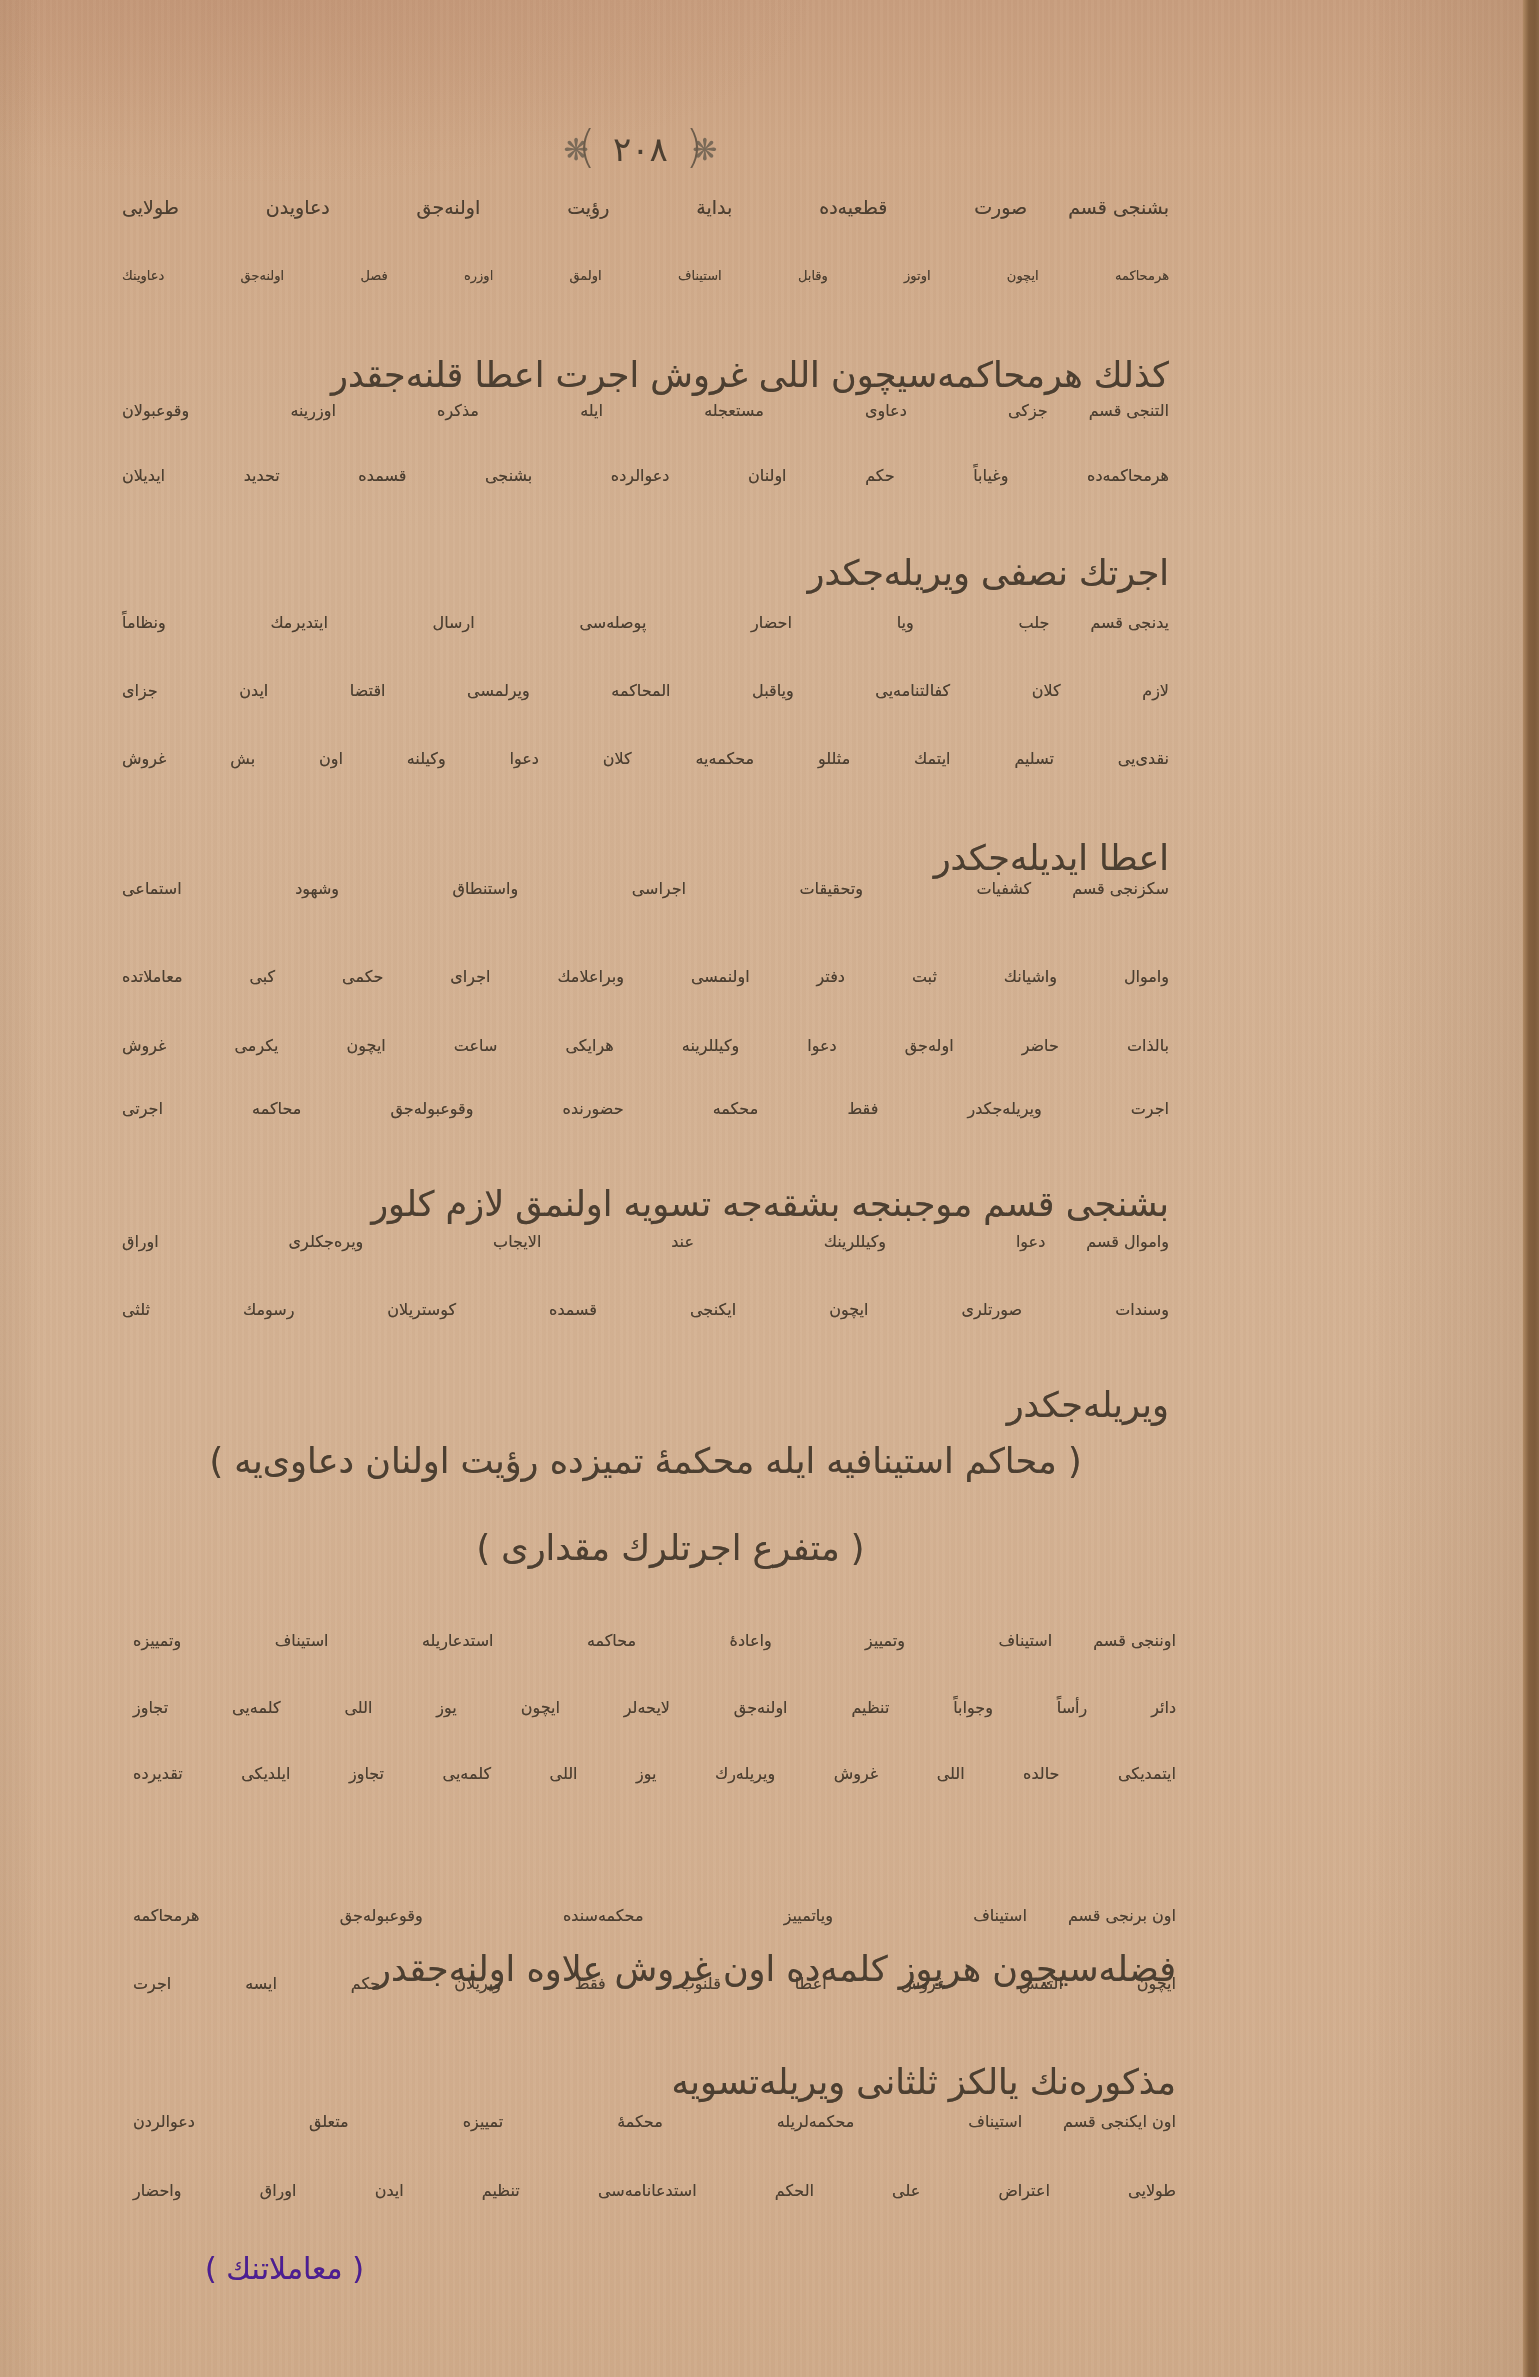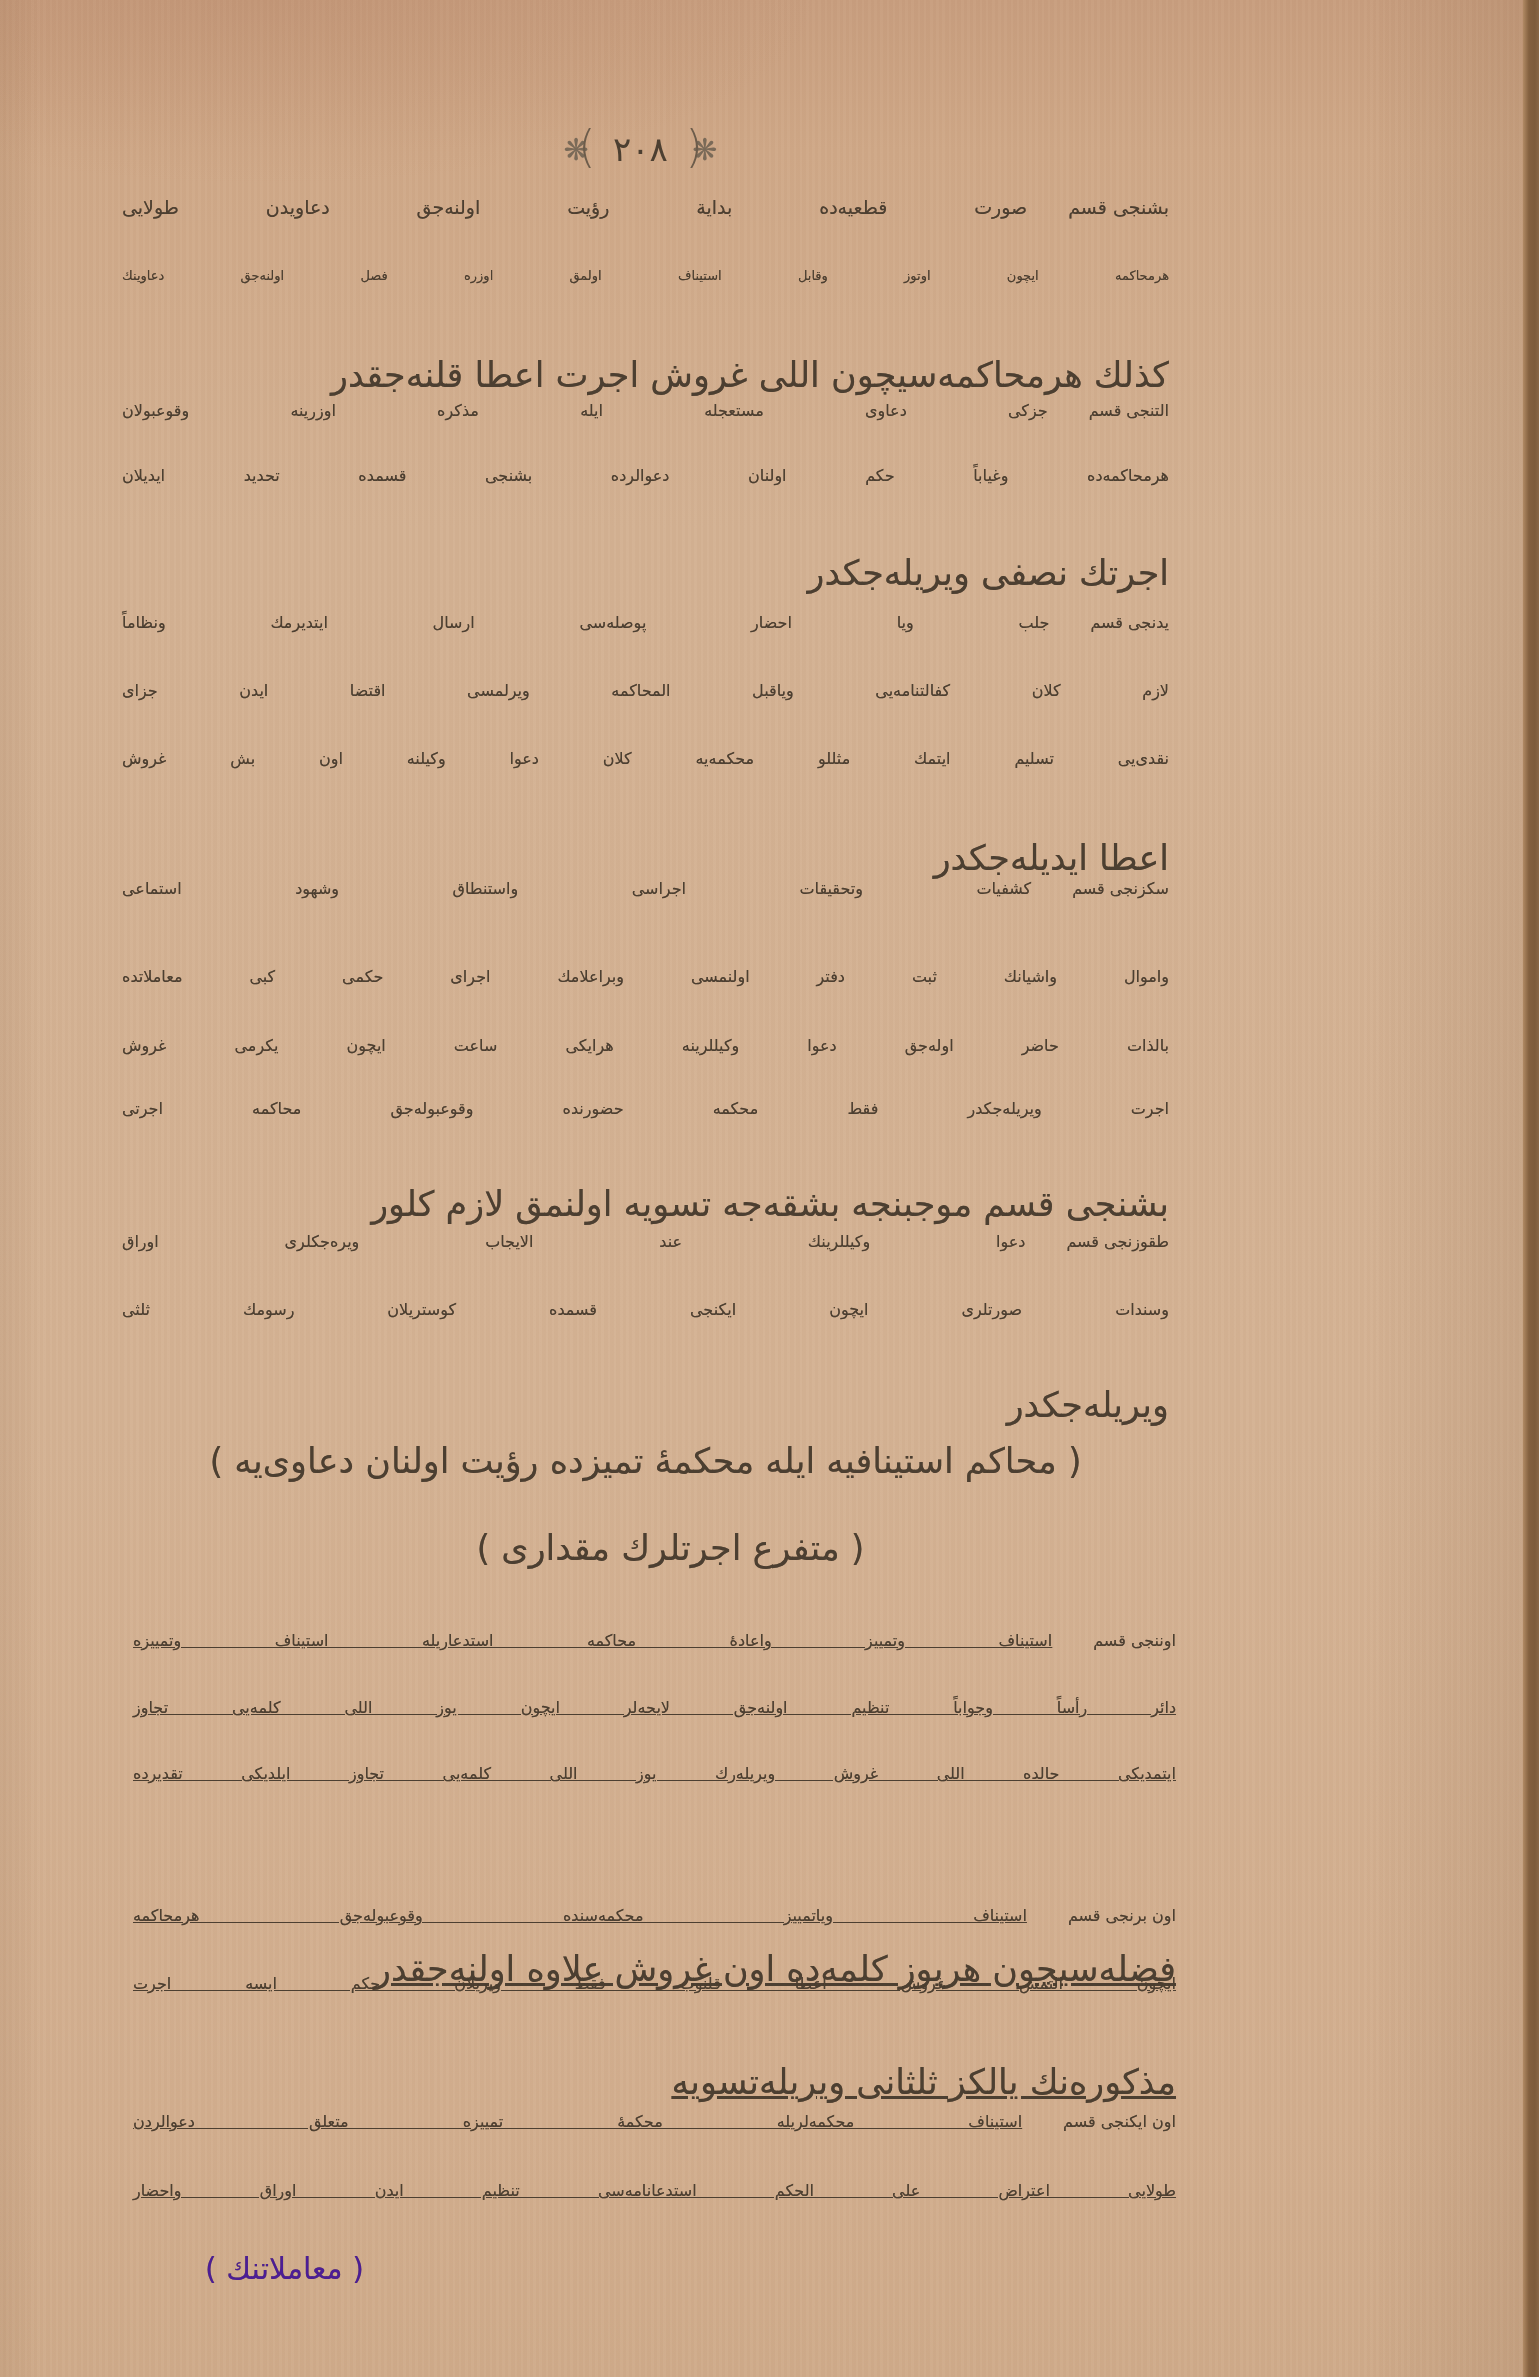--- a/index.html
+++ b/index.html
@@ -65,21 +65,21 @@
       position: absolute;
       left: 122px;
       width: 1047px;
       height: 53px;
       line-height: 53px;
       font-size: 35px;
       direction: rtl;
       color: #4c3f31;
       text-shadow: 0 0 0.5px rgba(60,45,30,0.55);
     }
-    .line.lower { left: 133px; width: 1043px; text-decoration: underline; }
+    .line.lower { left: 133px; width: 1043px; }
     .full { text-align: justify; text-align-last: justify; }
     .short { text-align: right; margin-top: 32px; }
     .label { display: inline-block; margin-left: 41px; }
     .heading { text-align: center; }
     .heading.h2 { padding-left: 50px; box-sizing: border-box; }
     .catchword {
       position: absolute;
       left: 187px;
       top: 2242px;
       width: 195px;
@@ -113,21 +113,21 @@
 <div class="line full fit" style="top: 664px; font-size: 16px;">لازم کلان کفالتنامه‌یی ویاقبل المحاکمه ویرلمسی اقتضا ایدن جزای</div>
 <div class="line full fit" style="top: 732px; font-size: 16px;">نقدی‌یی تسلیم ایتمك مثللو محکمه‌یه کلان دعوا وکیلنه اون بش غروش</div>
 <div class="line short" style="top:800px">اعطا ایدیله‌جکدر</div>
 
 <div class="line full fit" style="top: 862px; font-size: 16px;"><span class="label">سکزنجی قسم</span><span>کشفیات وتحقیقات اجراسی واستنطاق وشهود استماعی</span></div>
 <div class="line full fit" style="top: 950px; font-size: 16px;">واموال واشیانك ثبت دفتر اولنمسی وبراعلامك اجرای حکمی کبی معاملاتده</div>
 <div class="line full fit" style="top: 1019px; font-size: 16px;">بالذات حاضر اوله‌جق دعوا وکیللرینه هرایکی ساعت ایچون یکرمی غروش</div>
 <div class="line full fit" style="top: 1082px; font-size: 16px;">اجرت ویریله‌جکدر فقط محکمه حضورنده وقوعبوله‌جق محاکمه اجرتی</div>
 <div class="line short" style="top:1146px">بشنجی قسم موجبنجه بشقه‌جه تسویه اولنمق لازم کلور</div>
 
-<div class="line full fit" style="top: 1215px; font-size: 16px;"><span class="label">طقوزنجی قسم</span><span>دعوا وکیللرینك عند الایجاب ویره‌جکلری اوراق</span></div>
+<div class="line full fit" style="top: 1215px; font-size: 16px;"><span class="label">واموال قسم</span><span>دعوا وکیللرینك عند الایجاب ویره‌جکلری اوراق</span></div>
 <div class="line full fit" style="top: 1283px; font-size: 16px;">وسندات صورتلری ایچون ایکنجی قسمده کوستریلان رسومك ثلثی</div>
 <div class="line short" style="top:1347px">ویریله‌جکدر</div>
 
 <div class="line heading h1" style="top:1435px">( محاکم استینافیه ایله محکمهٔ تمیزده رؤیت اولنان دعاوی‌یه )</div>
 <div class="line heading h2" style="top:1522px">( متفرع اجرتلرك مقداری )</div>
 
 <div class="line lower full fit" style="top: 1614px; font-size: 16px;"><span class="label">اوننجی قسم</span><span>استیناف وتمییز واعادهٔ محاکمه استدعاریله استیناف وتمییزه</span></div>
 <div class="line lower full fit" style="top: 1681px; font-size: 16px;">دائر رأساً وجواباً تنظیم اولنه‌جق لایحه‌لر ایچون یوز اللی کلمه‌یی تجاوز</div>
 <div class="line lower full fit" style="top: 1747px; font-size: 16px;">ایتمدیکی حالده اللی غروش ویریله‌رك یوز اللی کلمه‌یی تجاوز ایلدیکی تقدیرده</div>
 <div class="line lower short" style="top:1911px">فضله‌سیچون هریوز کلمه‌ده اون غروش علاوه اولنه‌جقدر</div>

